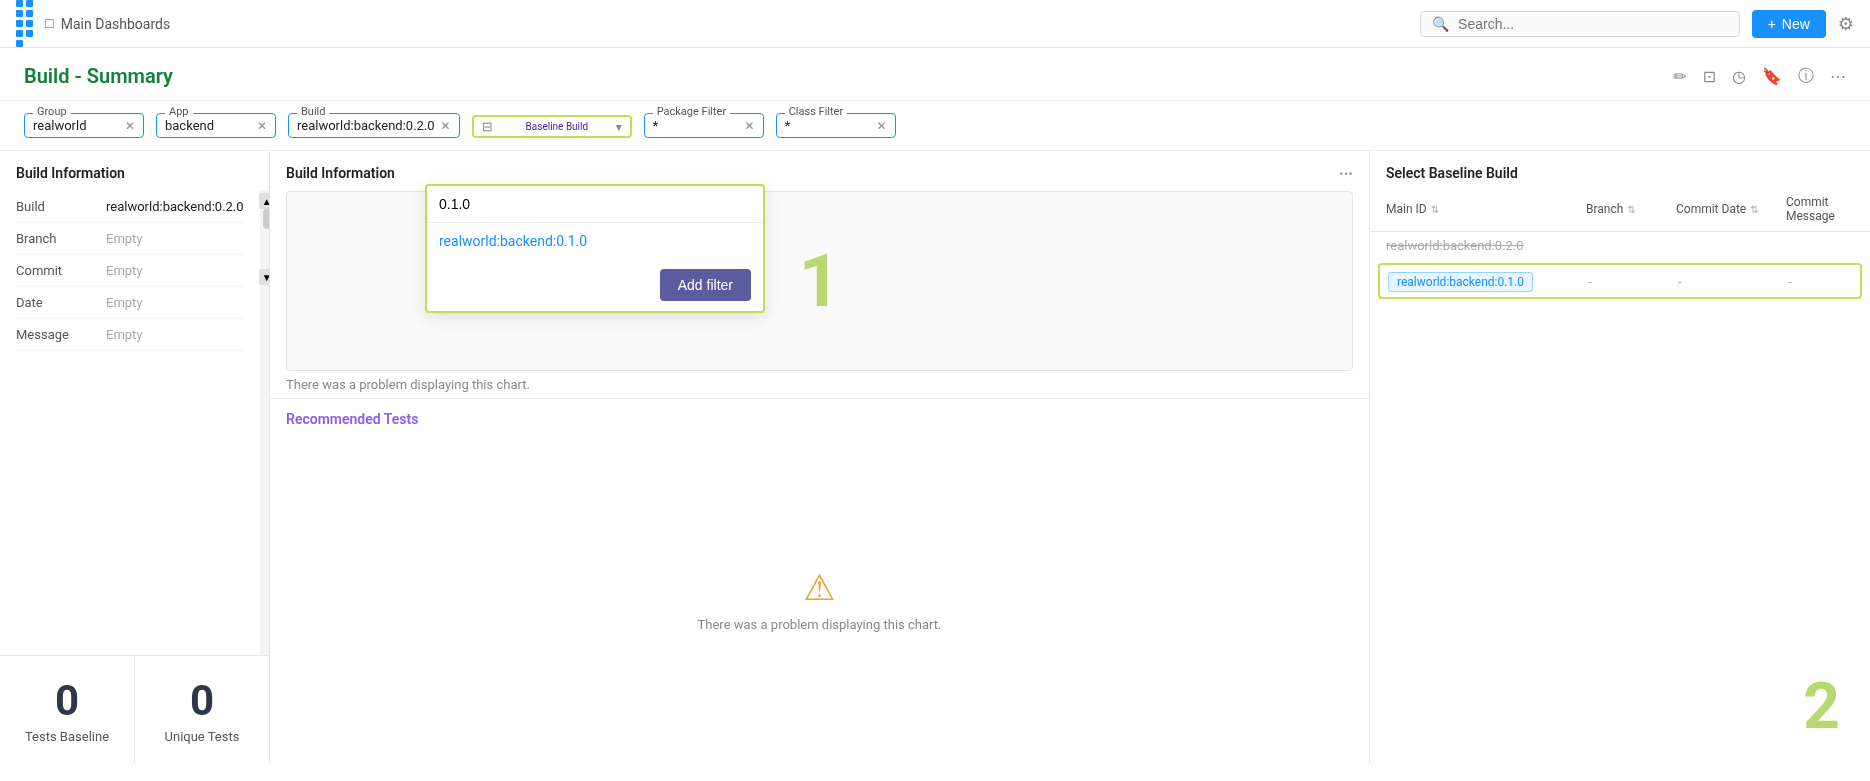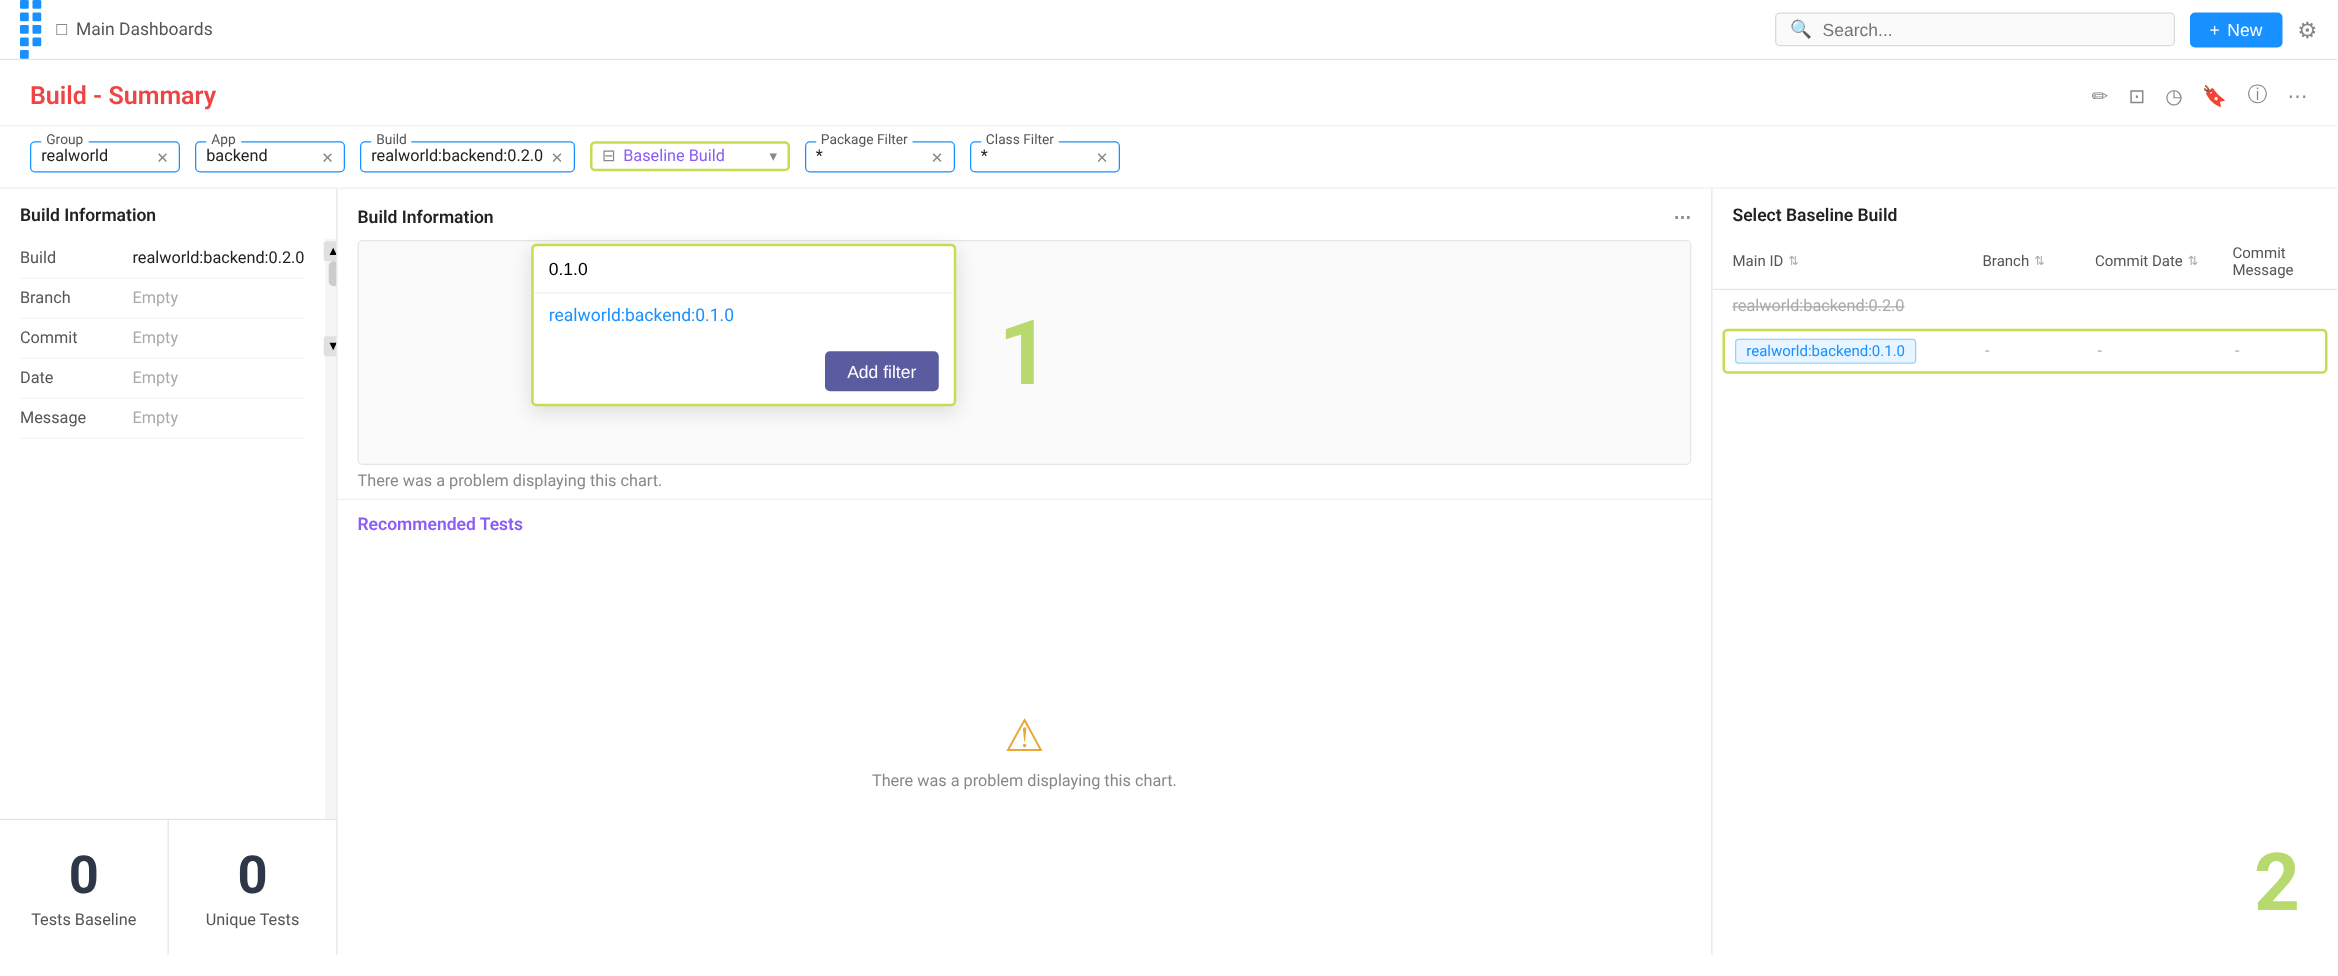--- a/index.html
+++ b/index.html
@@ -27,46 +27,46 @@
       background: #1890ff; color: #fff; border: none; border-radius: 4px;
       padding: 6px 16px; font-size: 14px; cursor: pointer; display: flex; align-items: center; gap: 6px;
     }
     .settings-icon { color: #888; font-size: 18px; cursor: pointer; }
 
     
     .page-header {
       display: flex; align-items: center; justify-content: space-between;
       padding: 16px 24px 12px; border-bottom: 1px solid #f0f0f0;
     }
-    .page-title { font-size: 20px; font-weight: 600; color: #ef4444; }
+    .page-title { font-size: 20px; font-weight: 600; color: #15803d; }
     .page-actions { display: flex; align-items: center; gap: 16px; color: #888; }
     .page-actions span { cursor: pointer; font-size: 16px; }
 
     
     .filter-bar {
-      display: flex; align-items: flex-start; gap: 12px;
+      display: flex; align-items: flex-end; gap: 12px;
       padding: 12px 24px; border-bottom: 1px solid #f0f0f0; flex-wrap: wrap;
     }
     .filter-chip {
       border: 1px solid #1890ff; border-radius: 4px; padding: 2px 8px;
       display: flex; align-items: center; gap: 6px; position: relative;
       min-width: 120px;
     }
     .filter-chip-label {
       position: absolute; top: -9px; left: 8px; background: #fff;
       padding: 0 4px; font-size: 11px; color: #555;
     }
     .filter-chip-value { font-size: 13px; color: #222; flex: 1; padding: 2px 0; }
     .filter-chip-close { color: #888; cursor: pointer; font-size: 12px; }
     .baseline-chip {
       border: 1px solid #ccc; border-radius: 4px; padding: 2px 8px;
       display: flex; align-items: center; gap: 6px; min-width: 160px; cursor: pointer;
     }
     .baseline-chip-icon { color: #888; font-size: 13px; }
-    .baseline-chip-value { font-size: 13px; color: #8b5cf6; flex: 1; }
+    .baseline-chip-value { font-size: 10px; color: #4c1d95; flex: 1; margin-left: 27px; }
     .baseline-chip-arrow { color: #888; font-size: 12px; }
 
     
     .main-content {
       display: flex; height: calc(781px - 48px - 64px - 56px); overflow: hidden;
     }
     .panel-header { padding: 14px 16px 10px; font-size: 14px; font-weight: 600; color: #222; }
     .info-table { padding: 0 16px; }
     .info-row { display: flex; padding: 8px 0; border-bottom: 1px solid #f5f5f5; }
     .info-key { width: 90px; color: #555; font-size: 13px; }
@@ -263,21 +263,21 @@
       <span style="font-size:72px; font-weight:700; color:#b8d96e;">1</span>
     </div>
     <div style="padding:6px 16px; font-size:13px; color:#888;">There was a problem displaying this chart.</div>
 
     <div style="padding:12px 16px 8px; font-size:14px; font-weight:600; color:#8b5cf6; border-top:1px solid #f0f0f0;">Recommended Tests</div>
     <div style="flex:1; display:flex; flex-direction:column; align-items:center; justify-content:center; gap:8px;">
       <span style="font-size:36px; color:#e8a838;">⚠</span>
       <span style="font-size:13px; color:#888;">There was a problem displaying this chart.</span>
     </div>
 
-    <div style="position:absolute; top:44px; left:155px; width:340px; background:#fff; border:2px solid #c8dc52; border-radius:4px; box-shadow:0 4px 16px rgba(0,0,0,0.12); z-index:200;">
+    <div style="position:absolute; top:33px; left:155px; width:340px; background:#fff; border:2px solid #c8dc52; border-radius:4px; box-shadow:0 4px 16px rgba(0,0,0,0.12); z-index:200;">
       <div style="padding:10px 12px; border-bottom:1px solid #f0f0f0;">
         <input type="text" value="0.1.0" style="border: none; outline: none; font-size: 14px; width: 100%;">
       </div>
       <div style="padding:10px 12px; cursor:pointer; color:#1890ff; font-size:14px;">realworld:backend:0.1.0</div>
       <div style="padding:10px 12px; display:flex; justify-content:flex-end;">
         <button class="add-filter-btn">Add filter</button>
       </div>
     </div>
   </div>
 

